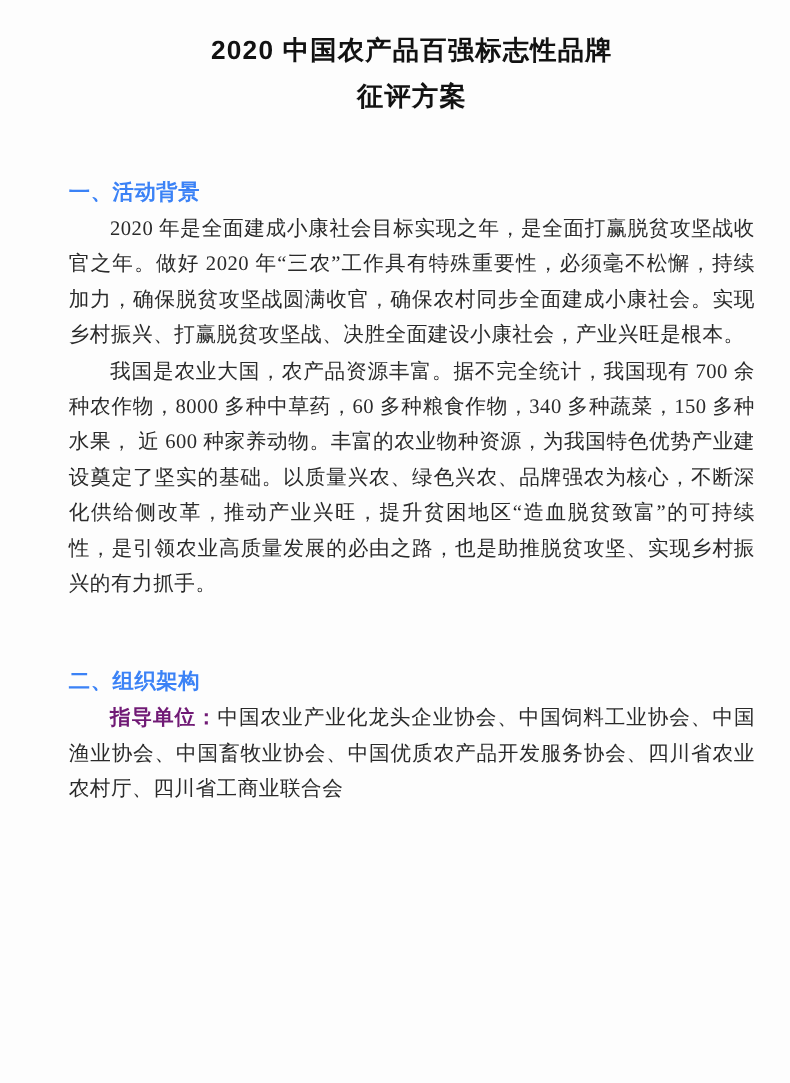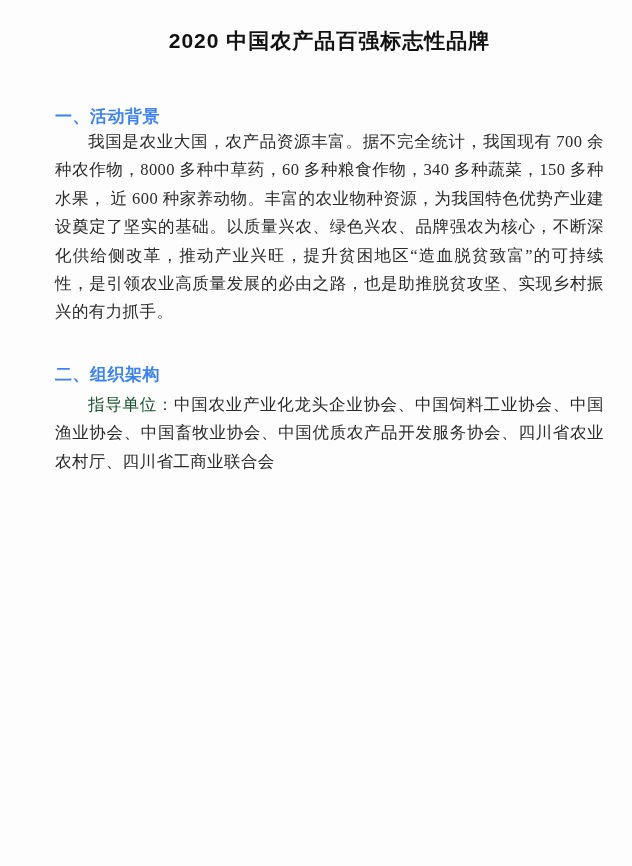--- a/index.html
+++ b/index.html
@@ -32,49 +32,51 @@
   .section-heading {
     margin: 0;
     font-family: "Liberation Sans", "DejaVu Sans", sans-serif;
     font-weight: 700;
     font-size: 17px;
     line-height: 22px;
     color: #3b82f6;
     letter-spacing: 0.5px;
   }
   .section-heading.first { margin-top: 47px; }
-  .section-heading.second { margin-top: 37px; }
+  .section-heading.second { margin-top: 53px; }
   p.body-para {
     margin: 0;
     padding: 0;
     font-size: 16.5px;
     line-height: 28.4px;
     text-align: justify;
     text-justify: inter-character;
     text-indent: 2em;
     letter-spacing: 0.4px;
     color: #2a2a2a;
   }
   p.body-para.after-heading { margin-top: 4px; }
   .lead-label {
     font-family: "Liberation Sans", "DejaVu Sans", sans-serif;
-    font-weight: 400;
-    color: #14532d;
+    font-weight: 700;
+    color: #701a75;
   }
 </style>
 </head>
 <body>
 
 <div class="page">
 
   <h1 class="doc-title">
     <span class="line">2020 中国农产品百强标志性品牌</span>
+    <span class="line">征评方案</span>
   </h1>
 
   <h2 class="section-heading first">一、活动背景</h2>
 
+  <p class="body-para after-heading">2020 年是全面建成小康社会目标实现之年，是全面打赢脱贫攻坚战收官之年。做好 2020 年“三农”工作具有特殊重要性，必须毫不松懈，持续加力，确保脱贫攻坚战圆满收官，确保农村同步全面建成小康社会。实现乡村振兴、打赢脱贫攻坚战、决胜全面建设小康社会，产业兴旺是根本。</p>
   <p class="body-para">我国是农业大国，农产品资源丰富。据不完全统计，我国现有 700 余种农作物，8000 多种中草药，60 多种粮食作物，340 多种蔬菜，150 多种水果， 近 600 种家养动物。丰富的农业物种资源，为我国特色优势产业建设奠定了坚实的基础。以质量兴农、绿色兴农、品牌强农为核心，不断深化供给侧改革，推动产业兴旺，提升贫困地区“造血脱贫致富”的可持续性，是引领农业高质量发展的必由之路，也是助推脱贫攻坚、实现乡村振兴的有力抓手。</p>
 
   <h2 class="section-heading second">二、组织架构</h2>
 
   <p class="body-para after-heading"><b class="lead-label">指导单位：</b><span>中国农业产业化龙头企业协会、中国饲料工业协会、中国渔业协会、中国畜牧业协会、中国优质农产品开发服务协会、四川省农业农村厅、四川省工商业联合会</span></p>
 
 </div>
 
 </body></html>

